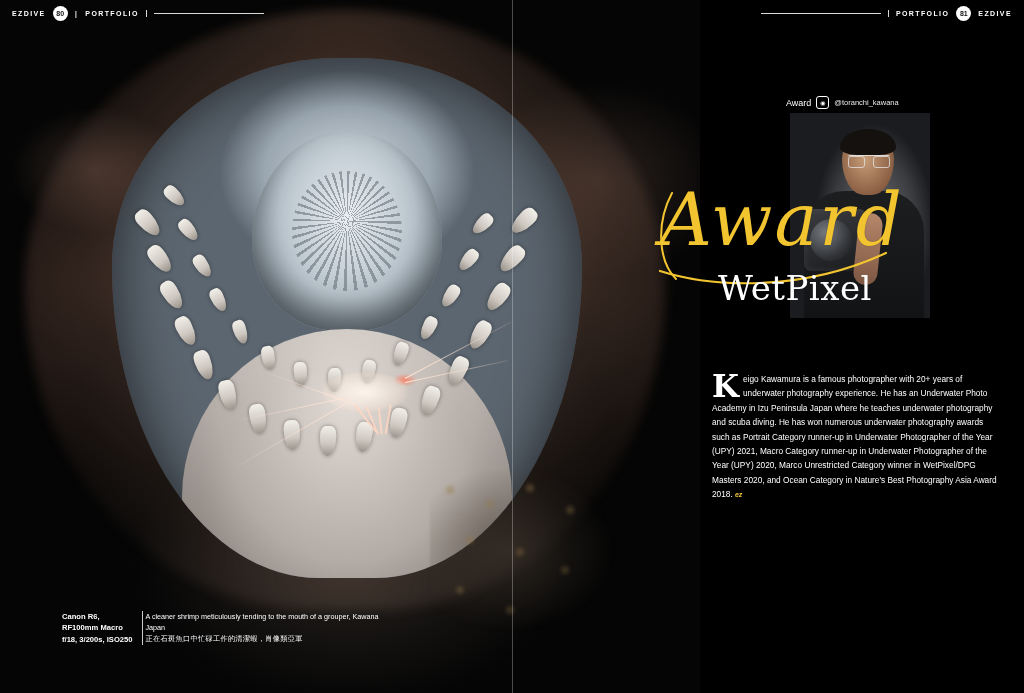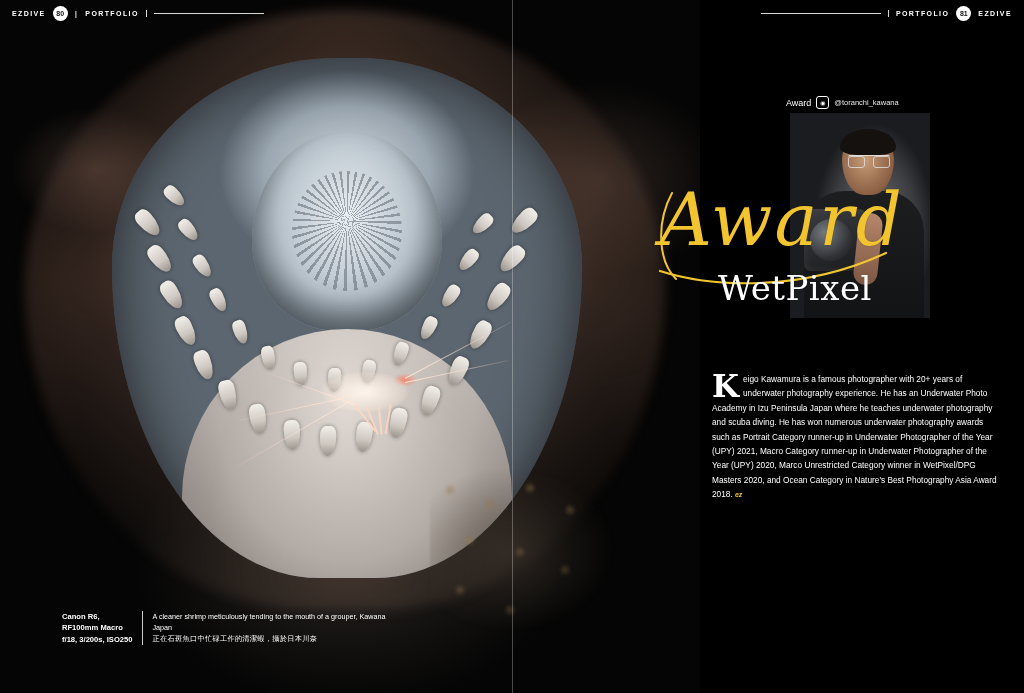--- a/index.html
+++ b/index.html
@@ -388,21 +388,21 @@
   .caption-tech {
     color: #ffffff;
     font-size: 7.6px;
     line-height: 11.5px;
     padding-right: 9px;
     border-right: 1px solid rgba(255,255,255,0.8);
     white-space: pre-line;
     font-weight: bold;
   }
   .caption-text {
-    padding-left: 10px;
+    padding-left: 3px;
     color: #ffffff;
     font-size: 7.2px;
     line-height: 11px;
     max-width: 250px;
   }
   .caption-text .zh { display: block; letter-spacing: 0.3px; }
 </style>
 </head>
 <body>
 
@@ -515,17 +515,17 @@
     <span class="ez-mark">ez</span>
   </div>
 
 
   <div class="caption">
     <div class="caption-tech">Canon R6,
 RF100mm Macro
 f/18, 3/200s, ISO250</div>
     <div class="caption-text">
       <span>A cleaner shrimp meticulously tending to the mouth of a grouper, Kawana Japan</span>
-      <span class="zh">正在石斑魚口中忙碌工作的清潔蝦，攝於日本川奈</span>
+      <span class="zh">正在石斑魚口中忙碌工作的清潔蝦，肖像類亞軍</span>
     </div>
   </div>
 
 </div>
 
 </body></html>

